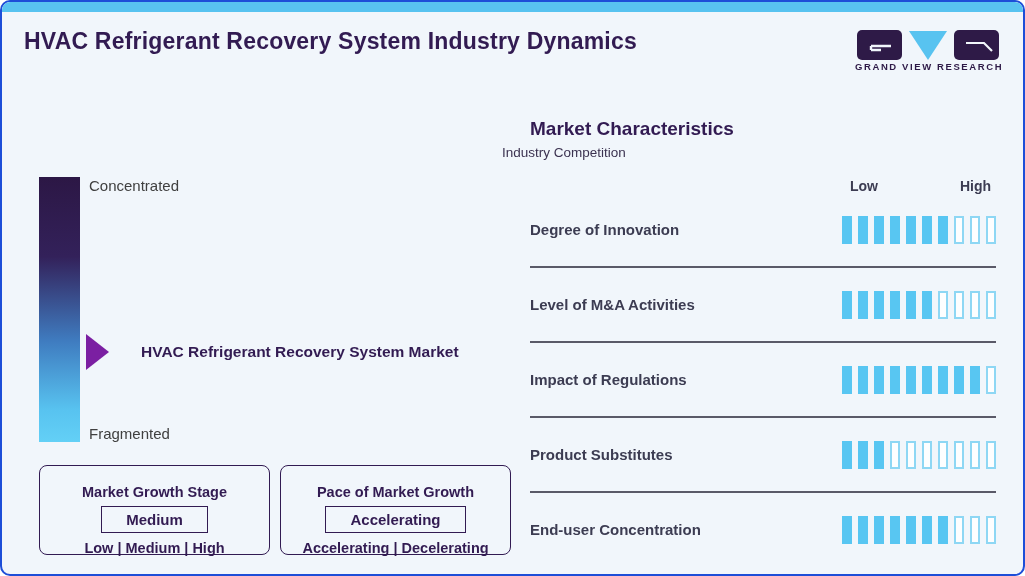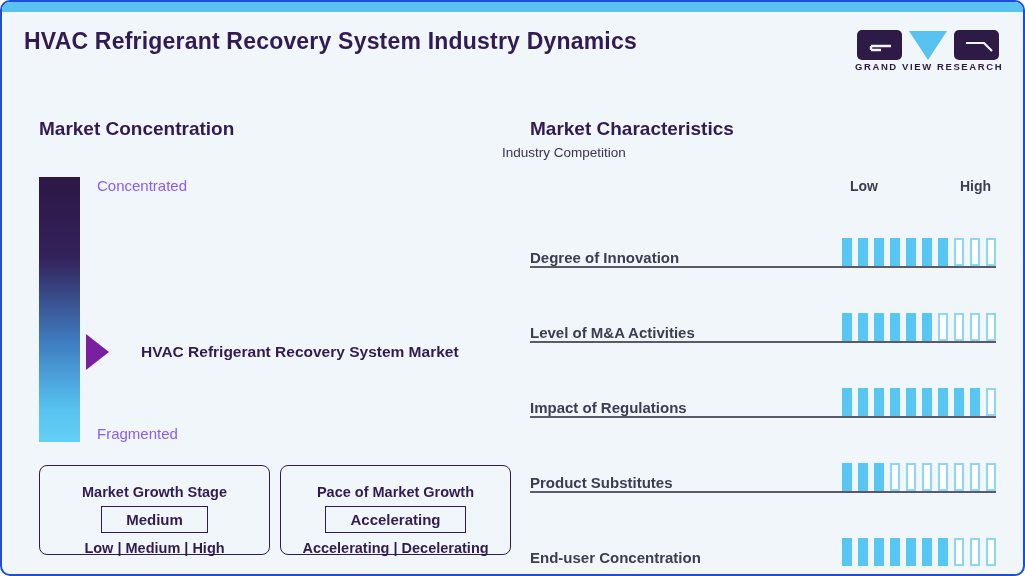--- a/index.html
+++ b/index.html
@@ -16,21 +16,21 @@
   .logo-rect svg{position:absolute;left:0;top:0;}
   .logo-tri{width:0;height:0;border-left:19px solid transparent;border-right:19px solid transparent;
             border-top:29px solid #58c3f0;}
   .logo-text{margin-top:0;font-size:9.5px;font-weight:bold;letter-spacing:1.6px;
              color:#2e1a47;white-space:nowrap;}
   
   .section-heading{font-size:19px;font-weight:bold;color:#321b52;}
   .mc-heading{position:absolute;left:37px;top:116px;}
   .grad-bar{position:absolute;left:37px;top:175px;width:41px;height:265px;
             background:linear-gradient(180deg,#2c1745 0%,#33215a 30%,#3f7cc0 62%,#58c3f0 88%,#63d0f6 100%);}
-  .pole-label{position:absolute;left:87px;font-size:15px;color:#8b5cf6;margin-left:8px;}
+  .pole-label{position:absolute;left:87px;font-size:15px;color:#404040;}
   .lbl-concentrated{top:175px;}
   .lbl-fragmented{top:423px;}
   .pointer{position:absolute;left:84px;top:332px;width:0;height:0;
            border-top:18px solid transparent;border-bottom:18px solid transparent;
            border-left:23px solid #7b1fa2;}
   .pointer-label{position:absolute;left:113px;top:341px;font-size:15.5px;font-weight:bold;color:#321b52;margin-left:26px;}
   
   .info-box{position:absolute;top:463px;width:231px;height:90px;box-sizing:border-box;
             border:1.5px solid #321b52;border-radius:8px;text-align:center;color:#321b52;}
   .box-growth{left:37px;}
@@ -39,21 +39,21 @@
   .box-inner{display:inline-block;margin-top:6px;border:1.5px solid #321b52;border-radius:0;
              padding:4px 24px;font-size:15px;font-weight:bold;}
   .box-options{margin-top:7px;font-size:14.5px;font-weight:bold;}
   
   .mch-heading{position:absolute;left:528px;top:116px;}
   .mch-sub{position:absolute;left:500px;top:143px;font-size:13.5px;color:#3b3250;}
   .scale-label{position:absolute;top:176px;font-size:14px;font-weight:bold;color:#3c3c52;}
   .scale-low{left:848px;}
   .scale-high{left:958px;}
   .char-rows{position:absolute;left:528px;top:191px;width:466px;}
-  .char-row{height:73px;display:flex;align-items:flex-end;justify-content:space-between;
+  .char-row{height:73px;display:flex;align-items:center;justify-content:space-between;
             border-bottom:2px solid #5a5a68;}
   .char-row:last-child{border-bottom:none;}
   .char-label{font-size:15px;font-weight:bold;color:#3c3c52;}
   .segments{display:flex;gap:6px;}
   .seg{width:10px;height:28px;box-sizing:border-box;background:#fdfeff;border:2px solid #8ed7f4;}
   .seg.fill{background:#58c6f2;border:none;}
 </style>
 </head>
 <body>
 
@@ -72,21 +72,20 @@
       <div class="logo-tri"></div>
       <div class="logo-rect">
         <svg width="45" height="30" viewBox="0 0 45 30">
           <path d="M12 13 H30 L38 21" stroke="#f1f6fb" stroke-width="2.2" fill="none"></path>
         </svg>
       </div>
     </div>
     <div class="logo-text">GRAND VIEW RESEARCH</div>
   </div>
 
-  <div class="section-heading mc-heading">Market Concentration</div>
 
   <div class="grad-bar"></div>
   <div class="pole-label lbl-concentrated">Concentrated</div>
   <div class="pole-label lbl-fragmented">Fragmented</div>
 
   <div class="pointer"></div>
   <div class="pointer-label">HVAC Refrigerant Recovery System Market</div>
 
   <div class="info-box box-growth">
     <div class="box-title">Market Growth Stage</div>

